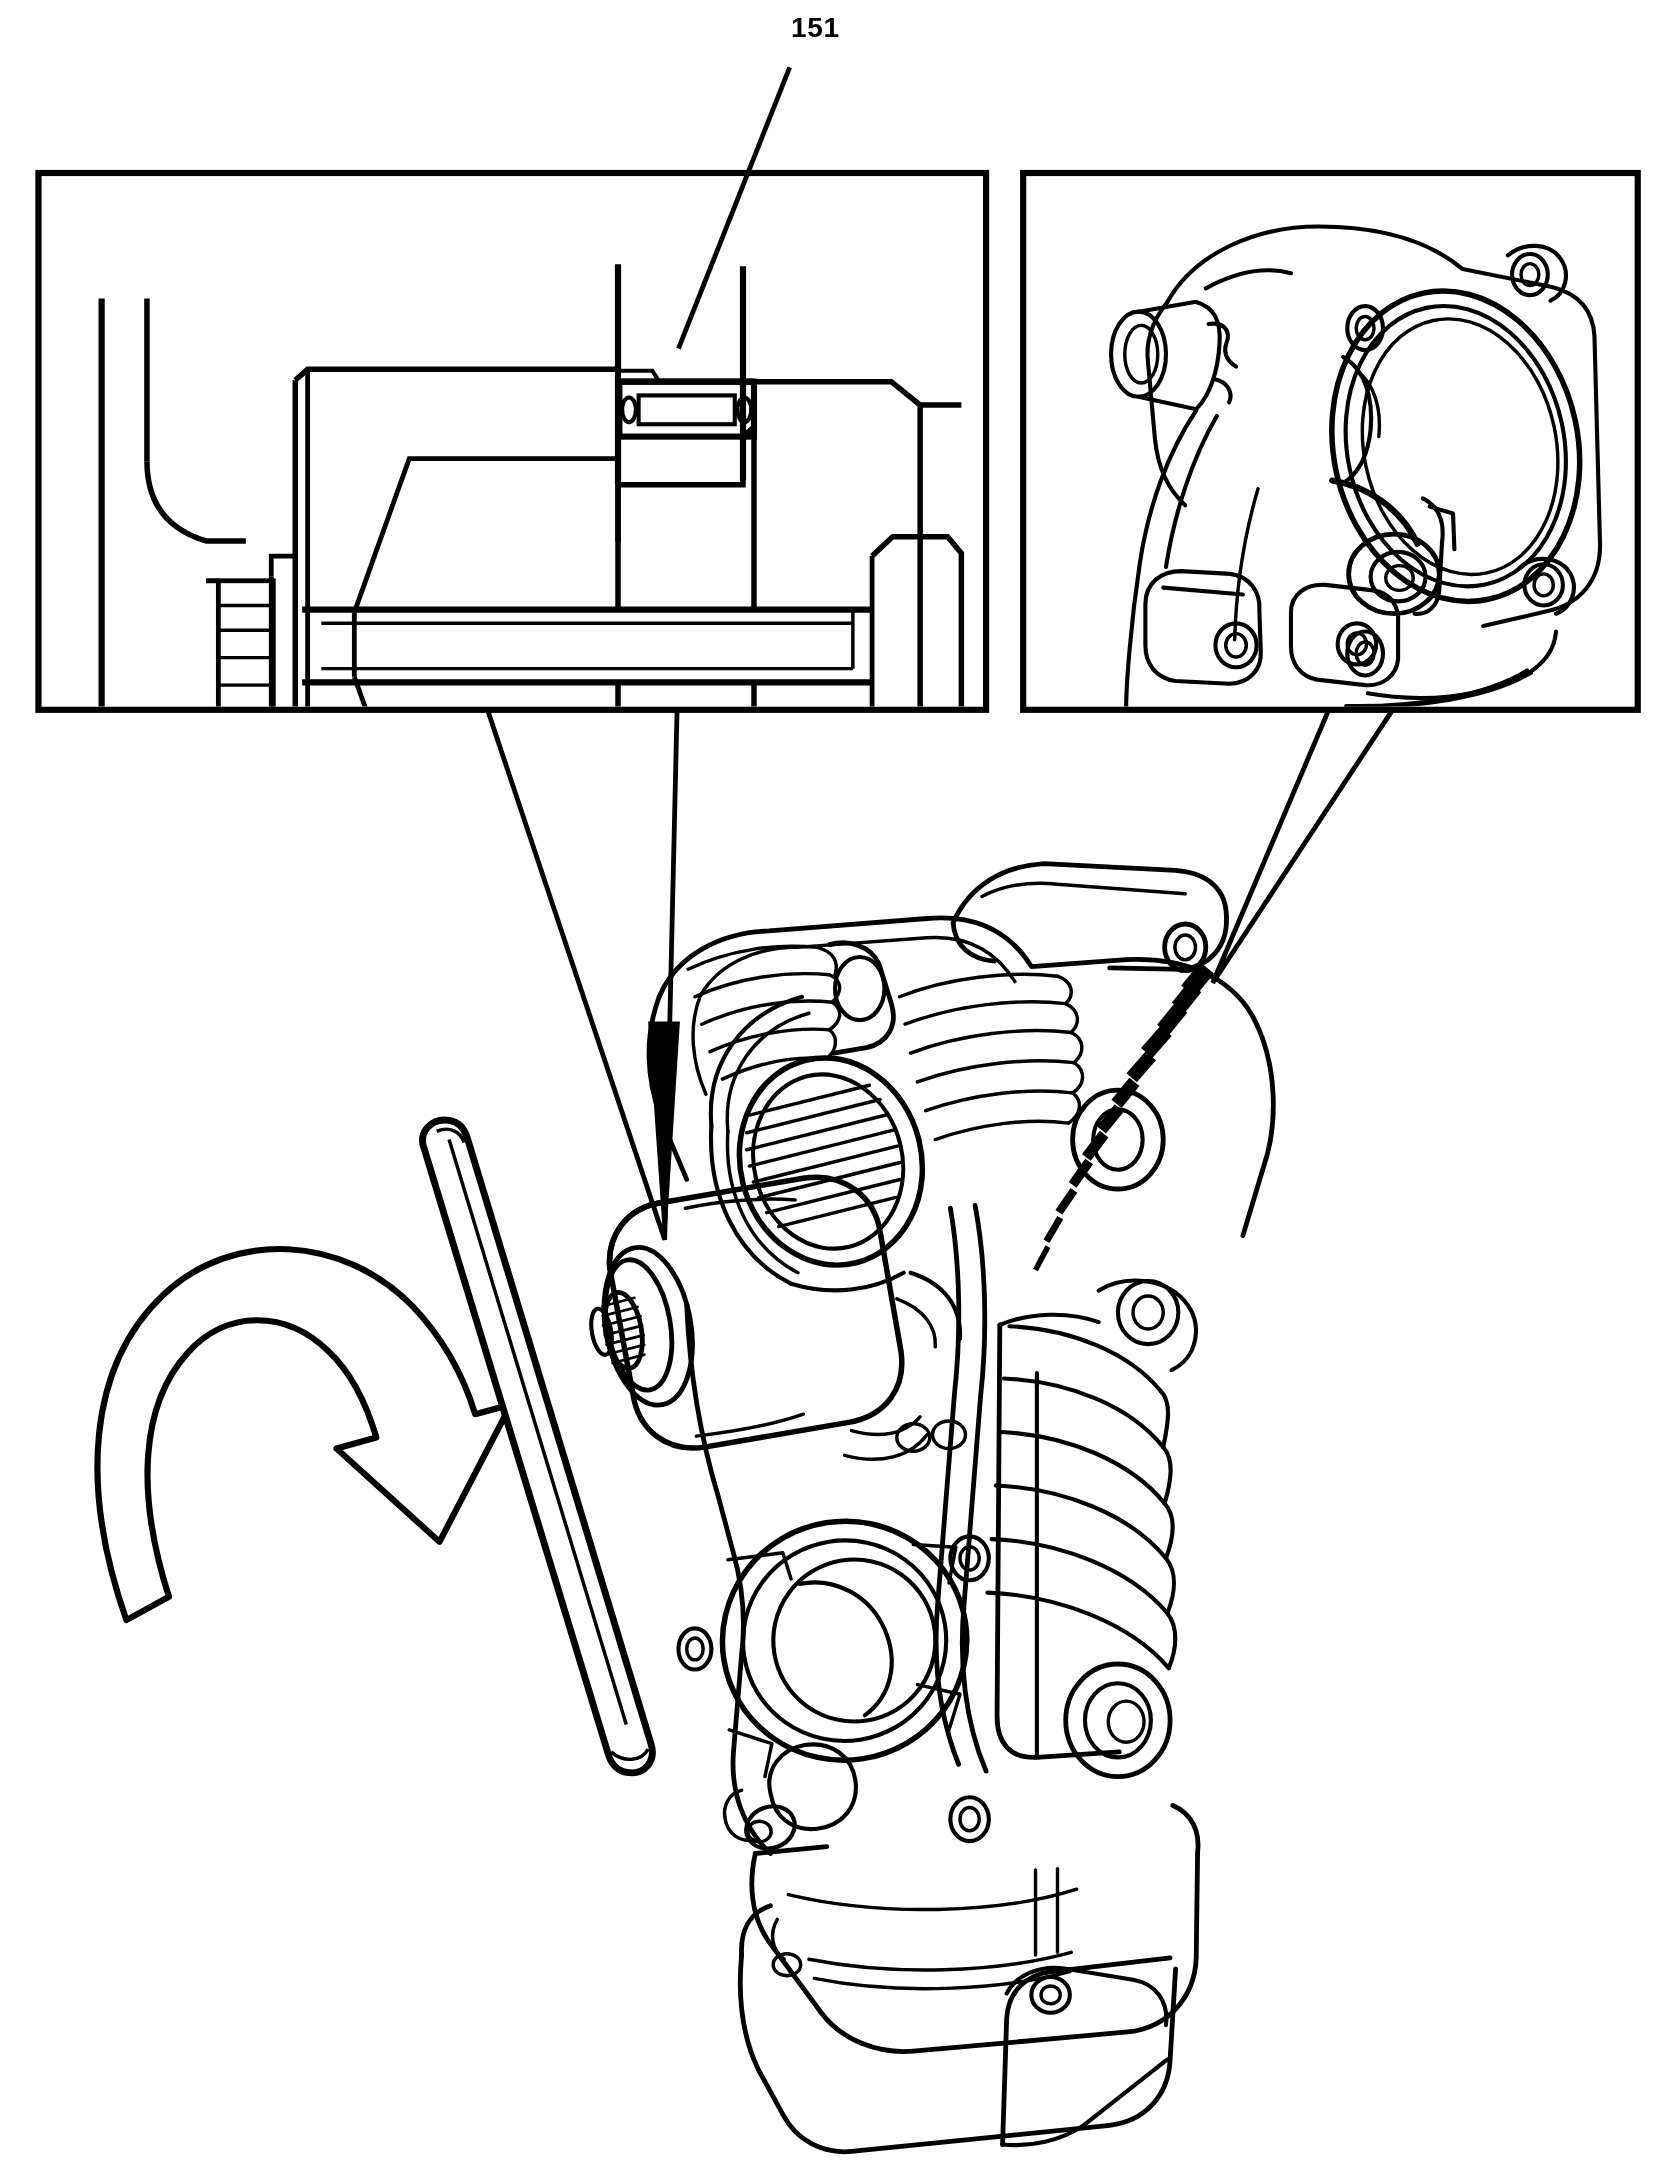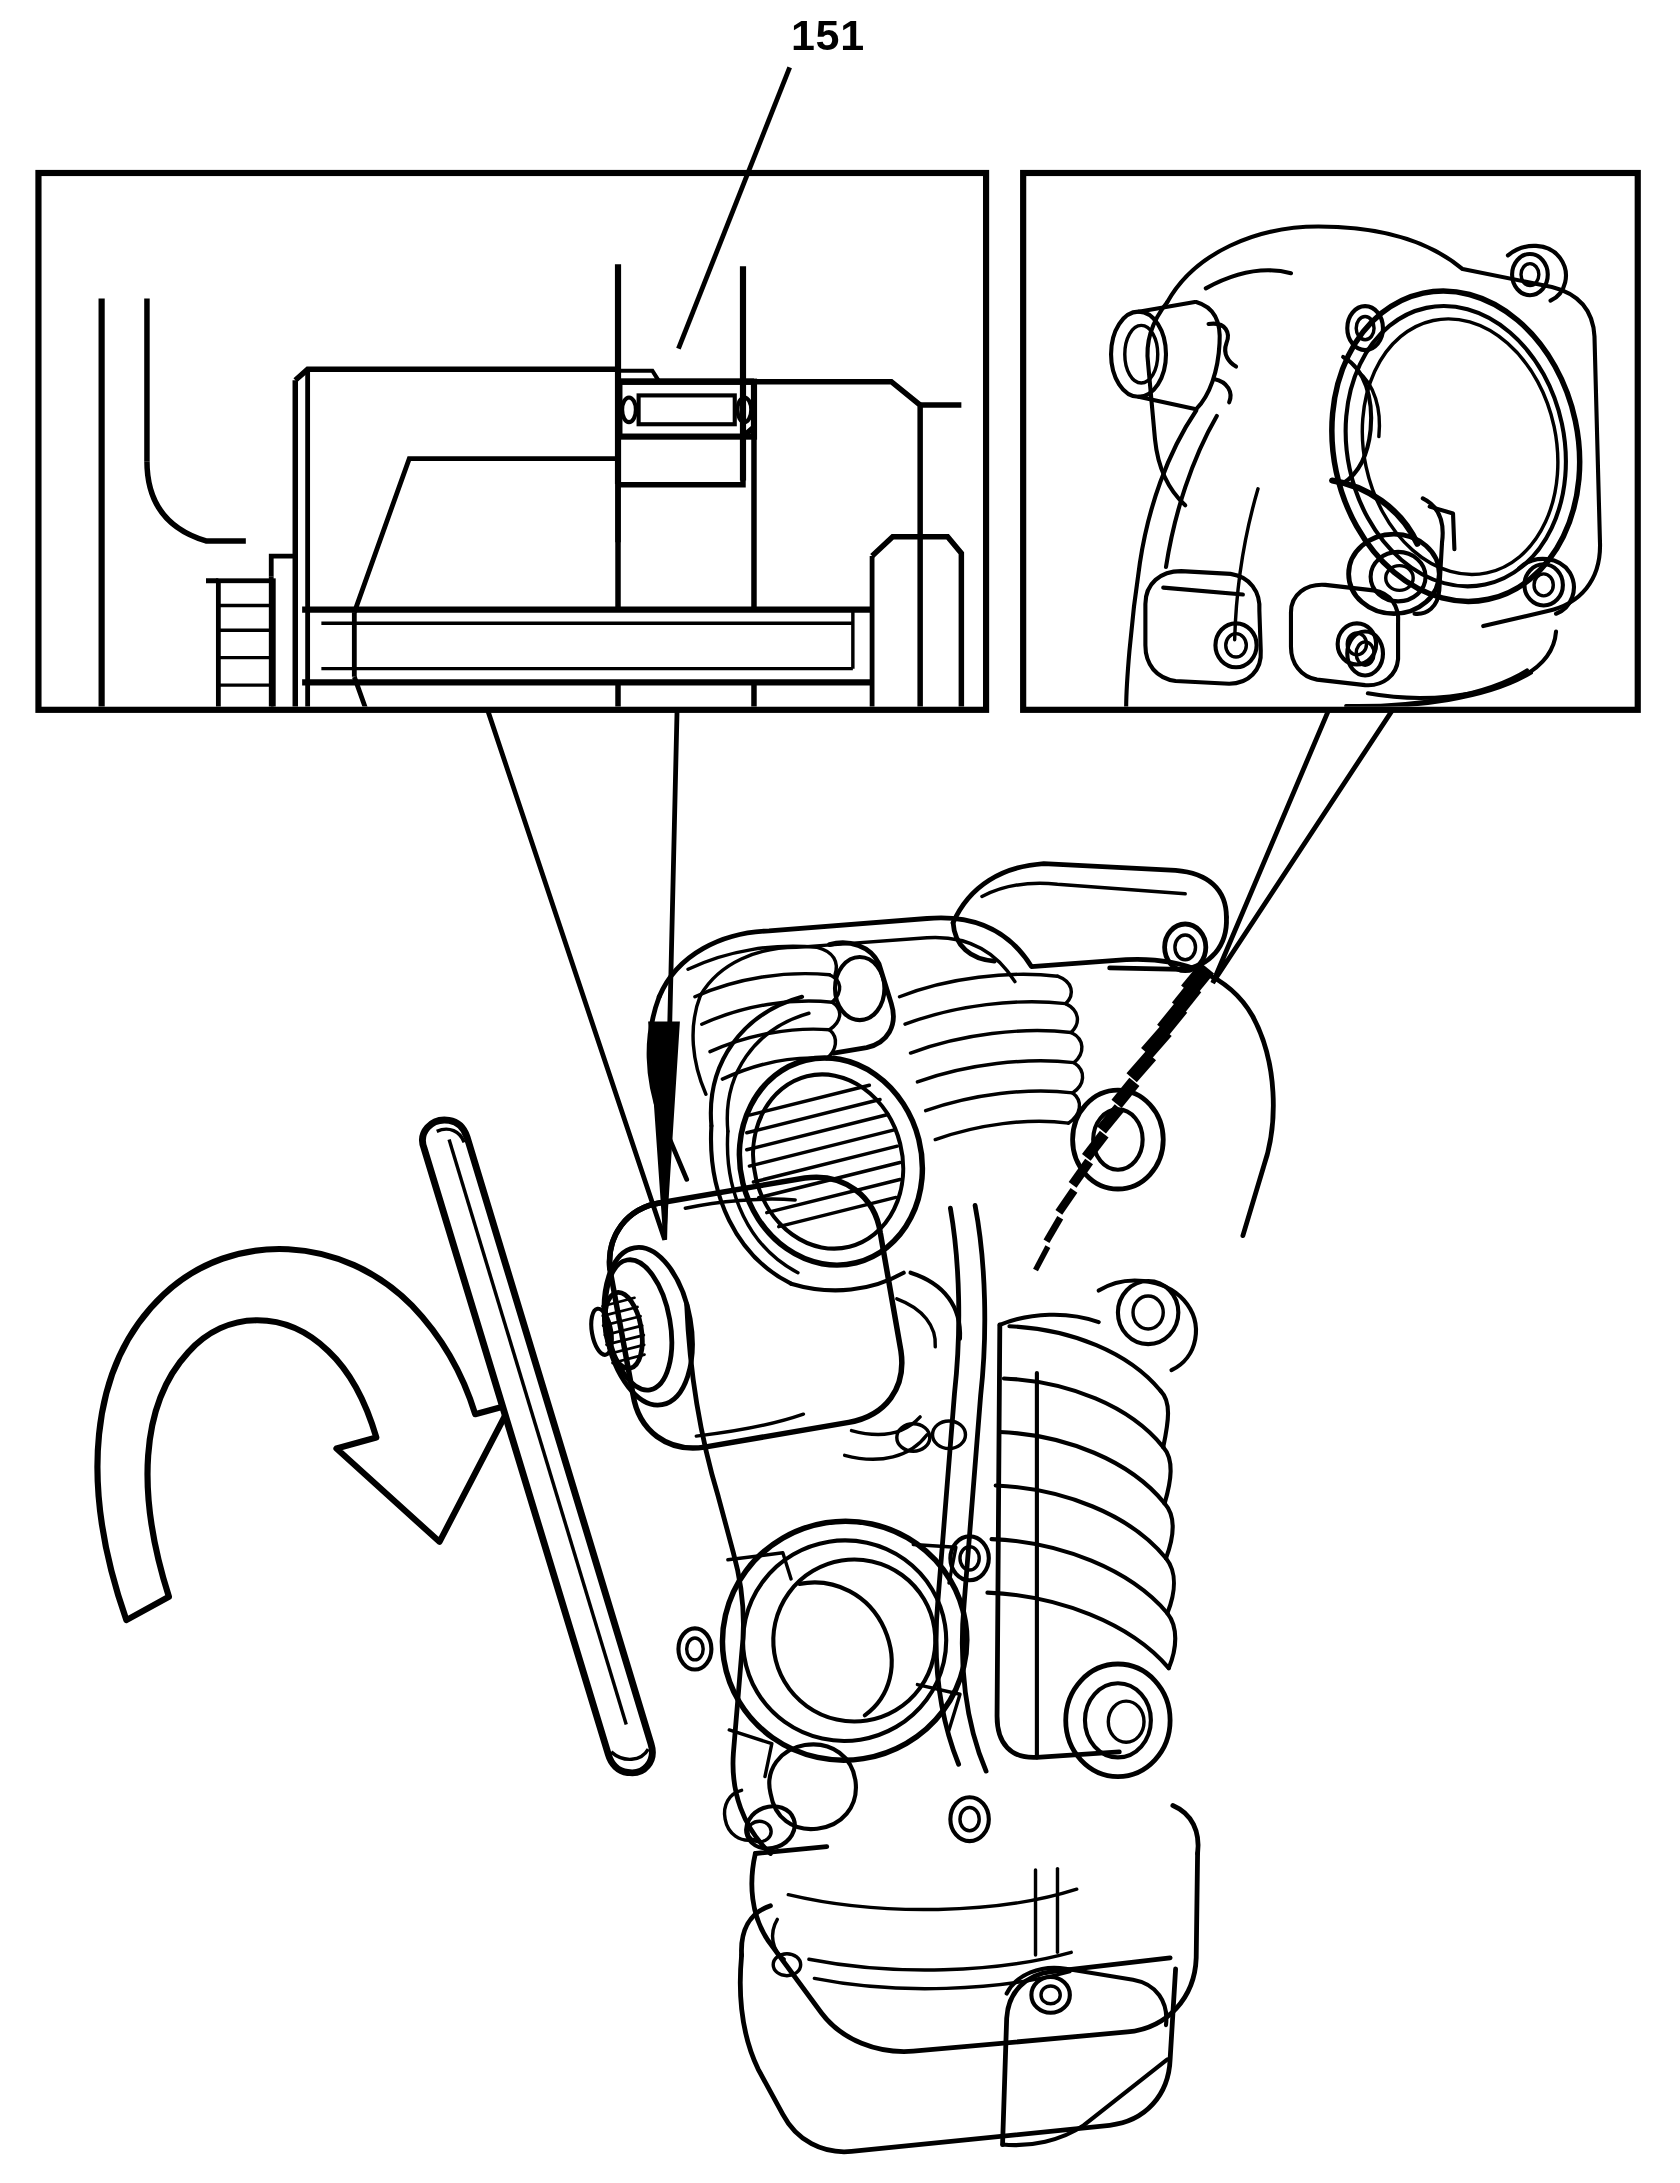--- a/index.html
+++ b/index.html
@@ -1,20 +1,20 @@
 <!DOCTYPE html>
 <html style="font-size:11px"><head>
 <meta charset="utf-8">
 <style>
   html,body{margin:0;padding:0;background:#fff;}
   body{width:1681px;height:2183px;position:relative;overflow:hidden;
        font-family:"Liberation Sans",sans-serif;}
   #stage{position:absolute;left:0;top:0;width:1681px;height:2183px;}
   svg.layer{position:absolute;left:0;top:0;width:1681px;height:2183px;}
-  .callout-label{position:absolute;font-weight:bold;font-size:43px;color:#000;
+  .callout-label{position:absolute;font-weight:bold;font-size:28px;color:#000;
                  letter-spacing:0.7px;line-height:1;}
 </style>
 </head>
 <body>
 
 <div id="stage">
 
   <svg class="layer" viewBox="0 0 2448 3180" preserveAspectRatio="none">
     <defs>
       <clipPath id="clipLeftBox">

